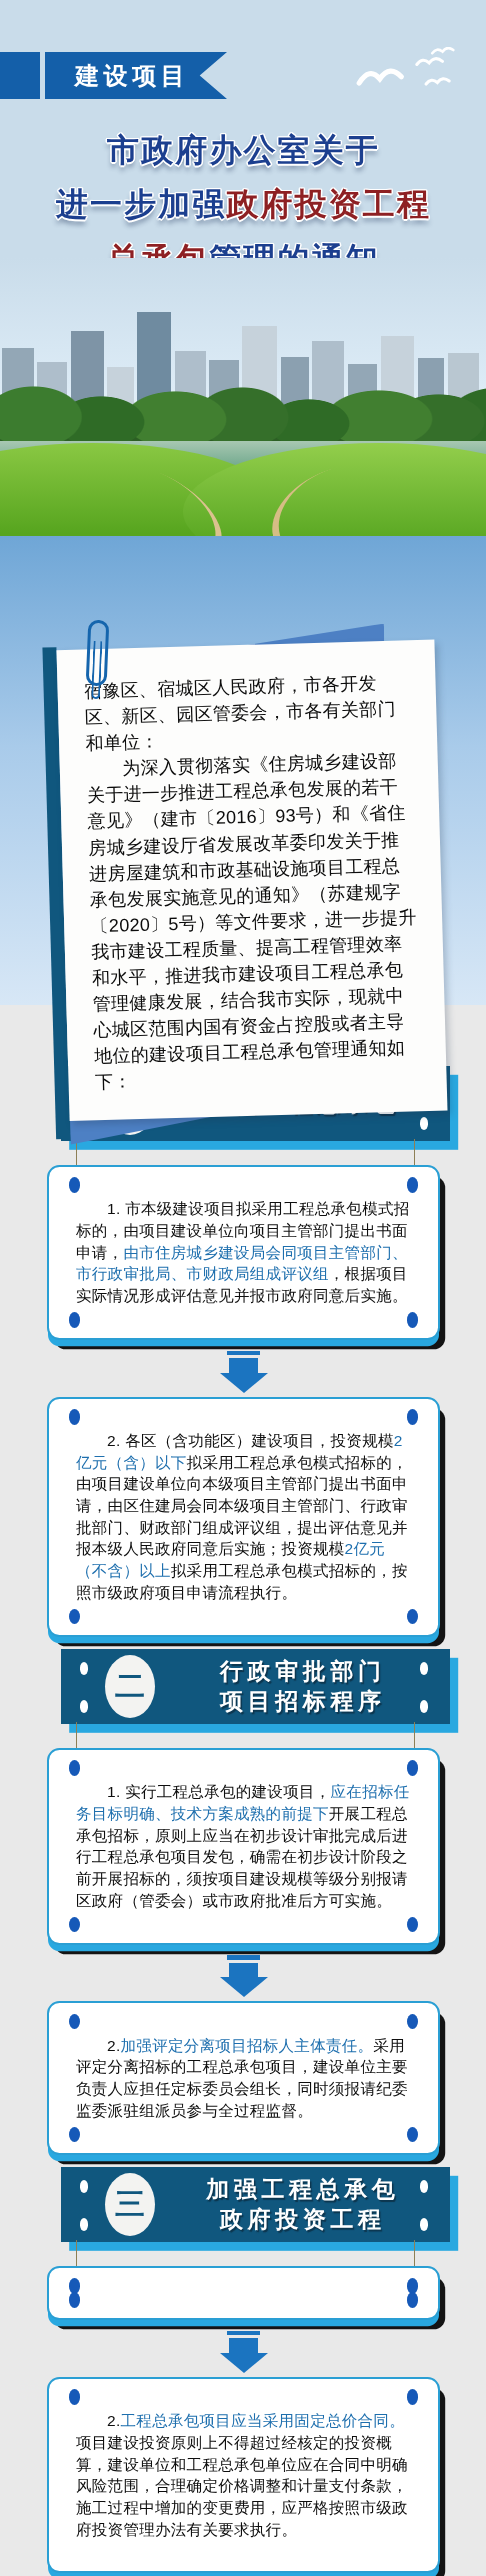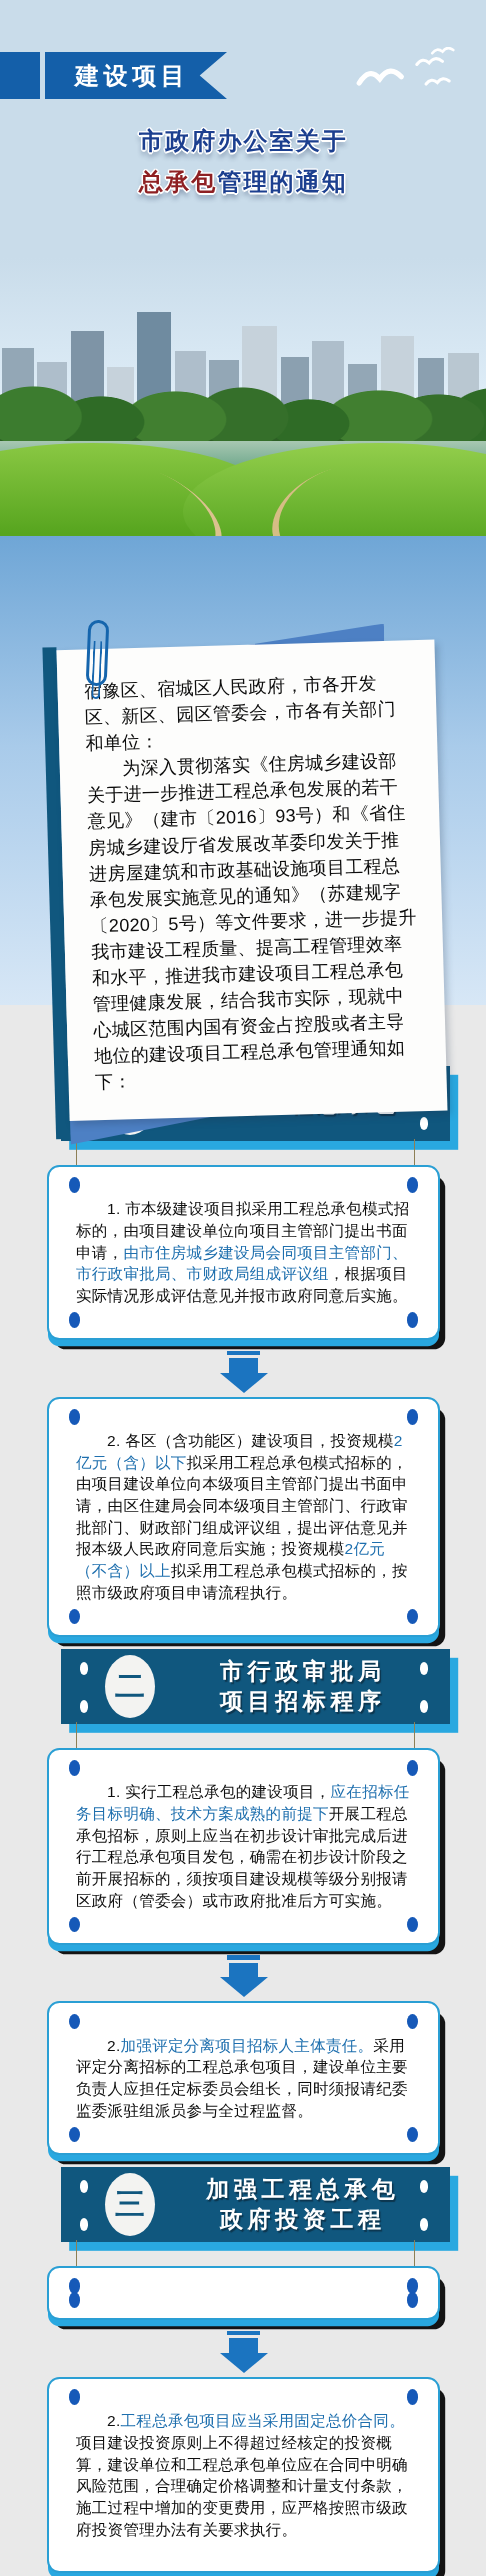--- a/index.html
+++ b/index.html
@@ -19,22 +19,22 @@
   .ribbon-block{position:absolute;left:0;top:52px;width:40px;height:47px;background:var(--ribbon)}
   .ribbon{
     position:absolute;left:45px;top:52px;width:182px;height:47px;background:var(--ribbon);
     clip-path:polygon(0 0,100% 0,85% 50%,100% 100%,0 100%);
     color:#fff;font-size:24px;font-weight:bold;letter-spacing:4.6px;
     display:flex;align-items:center;padding-left:30px;
   }
   .birds{position:absolute;right:27px;top:47px}
   .main-title{
     position:absolute;top:123px;left:0;right:0;text-align:center;
-    font-family:Liberation Mono, monospace;font-weight:bold;
-    font-size:24px;line-height:1.7;letter-spacing:2.1px;
+    font-family:Liberation Serif, serif;font-weight:bold;
+    font-size:32px;line-height:1.7;letter-spacing:2.1px;
     text-shadow:-1.5px 0 0 #fff,1.5px 0 0 #fff,0 -1.5px 0 #fff,0 1.5px 0 #fff,
       -1px -1px 0 #fff,1px -1px 0 #fff,-1px 1px 0 #fff,1px 1px 0 #fff,
       0 4.6px 5.2px rgba(20,40,80,.45);
   }
   .navy{color:var(--navy)} .red{color:var(--red)}
 
   
   .photo{position:absolute;left:0;right:0;bottom:0;height:278px;overflow:hidden}
   .photo-sky{position:absolute;inset:0;background:linear-gradient(180deg,#c9dcea 0%,#dcebf6 45%,#eef6fb 70%)}
   .skyline{
@@ -130,20 +130,21 @@
     <span>建设项目</span>
   </div>
   <svg class="birds" width="108" height="72" viewBox="0 0 210 140">
     <path d="M14 70 Q34 38 54 62 Q74 34 96 58" stroke="#fff" stroke-width="10" fill="none" stroke-linecap="round"></path>
     <path d="M126 34 q11 -15 24 -3 q11 -15 26 -3" stroke="#fff" stroke-width="6" fill="none" stroke-linecap="round"></path>
     <path d="M144 72 q10 -13 22 -3 q10 -13 23 -3" stroke="#fff" stroke-width="6" fill="none" stroke-linecap="round"></path>
     <path d="M156 12 q9 -12 20 -3 q9 -12 21 -3" stroke="#fff" stroke-width="5" fill="none" stroke-linecap="round"></path>
   </svg>
   <div class="main-title">
     <div><span class="navy">市政府办公室关于</span></div>
+    <div><span class="navy">进一步加强</span><span class="red">政府投资工程</span></div>
     <div><span class="red">总承包</span><span class="navy">管理的通知</span></div>
   </div>
   <div class="photo">
     <div class="photo-sky"></div>
     <div class="skyline"></div>
     <div class="treeline"></div>
     <div class="water"></div>
     <div class="hills">
       <div class="hill1"></div>
       <div class="hill2"></div>
@@ -210,21 +211,21 @@
   <section class="topic">
     <div class="banner">
       <span class="dot-w dw1"></span>
       <span class="dot-w dw2"></span>
       <span class="dot-w dw3"></span>
       <span class="dot-w dw4"></span>
       <div class="badge">
         <span class="badge-num">二</span>
       </div>
       <div class="banner-title">
-        <div>市行政审批局</div>
+        <div>行政审批部门</div>
         <div>项目招标程序</div>
       </div>
     </div>
     <div class="strings"></div>
     <div class="card">
       <span class="dot-b tl"></span>
       <span class="dot-b tr"></span>
       <span class="dot-b bl"></span>
       <span class="dot-b br"></span>
       <p class="card-text"><span>1. 实行工程总承包的建设项目，</span><span class="hl">应在招标任务目标明确、技术方案成熟的前提下</span><span>开展工程总承包招标，原则上应当在初步设计审批完成后进行工程总承包项目发包，确需在初步设计阶段之前开展招标的，须按项目建设规模等级分别报请区政府（管委会）或市政府批准后方可实施。</span></p>

